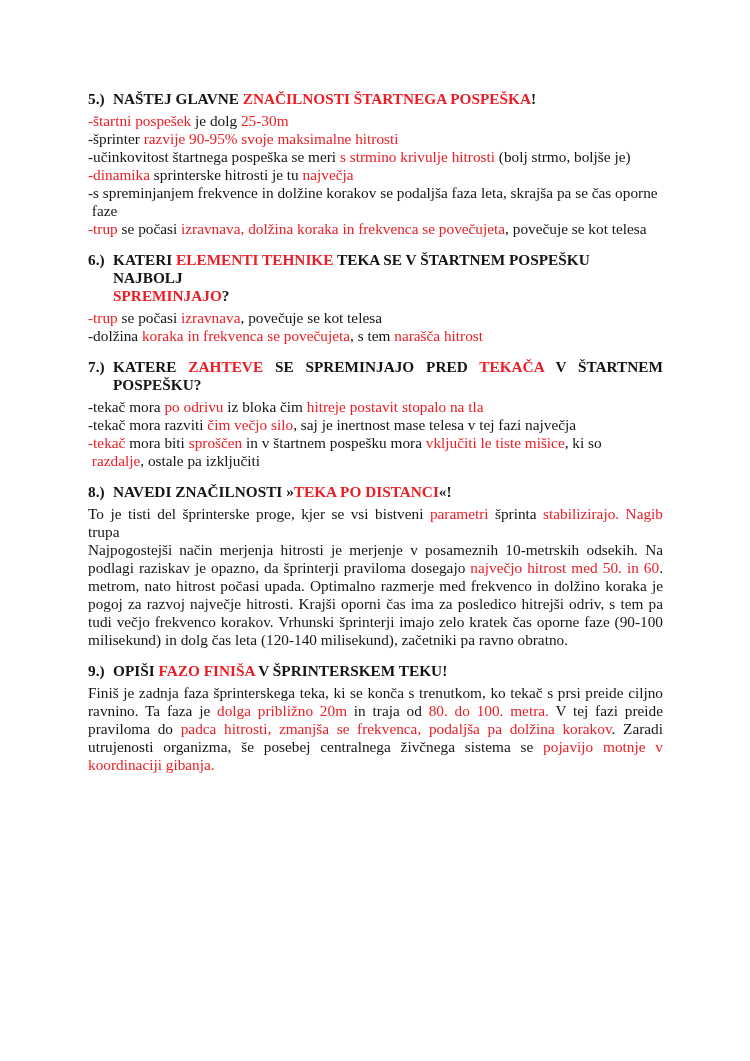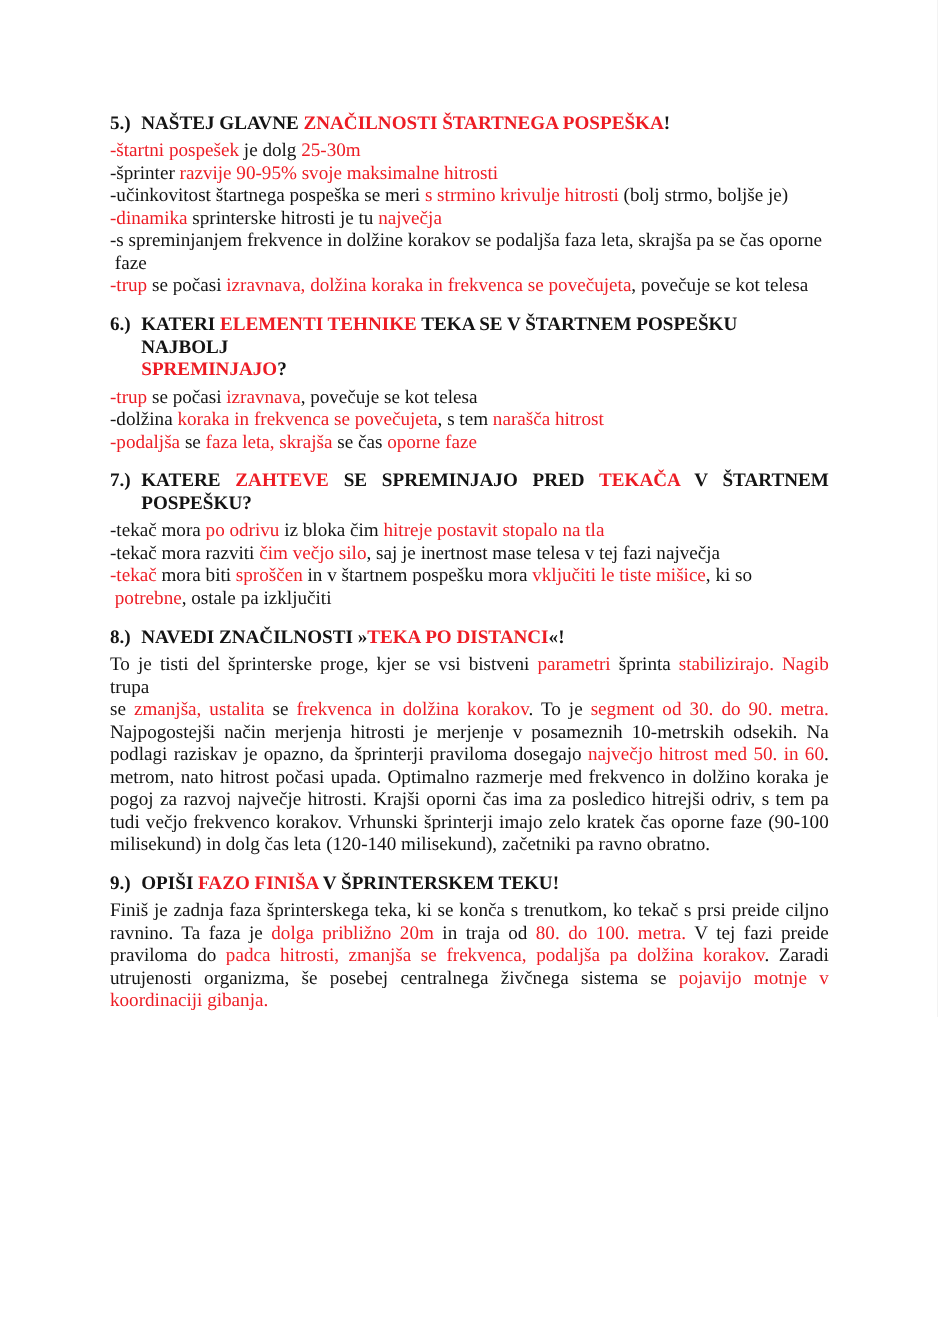--- a/index.html
+++ b/index.html
@@ -65,44 +65,42 @@
       <div class="block heading">
         <span class="hnum">6.)</span>
         <div class="hbody">
           <div class="line"><span class="seg-k">KATERI </span><span class="seg-r">ELEMENTI TEHNIKE</span><span class="seg-k"> TEKA SE V ŠTARTNEM POSPEŠKU NAJBOLJ</span></div>
           <div class="line"><span class="seg-r">SPREMINJAJO</span><span class="seg-k">?</span></div>
         </div>
       </div>
       <div class="block list">
         <div class="line"><span class="seg-r">-trup</span><span class="seg-k"> se počasi </span><span class="seg-r">izravnava</span><span class="seg-k">, povečuje se kot telesa</span></div>
         <div class="line"><span class="seg-k">-dolžina </span><span class="seg-r">koraka in frekvenca se povečujeta</span><span class="seg-k">, s tem </span><span class="seg-r">narašča hitrost</span></div>
-        <div class="line"><span class="seg-r">-podaljša</span><span class="seg-k"> se </span><span class="seg-r">faza leta, skrajša</span><span class="seg-k"> se čas </span><span class="seg-r">oporne faze</span></div>
       </div>
       <div class="block heading">
         <span class="hnum">7.)</span>
         <div class="hbody">
           <div class="line just"><span class="seg-k">KATERE </span><span class="seg-r">ZAHTEVE</span><span class="seg-k"> SE SPREMINJAJO PRED </span><span class="seg-r">TEKAČA</span><span class="seg-k"> V ŠTARTNEM</span></div>
           <div class="line"><span class="seg-k">POSPEŠKU?</span></div>
         </div>
       </div>
       <div class="block list">
         <div class="line"><span class="seg-k">-tekač mora </span><span class="seg-r">po odrivu</span><span class="seg-k"> iz bloka čim </span><span class="seg-r">hitreje postavit stopalo na tla</span></div>
         <div class="line"><span class="seg-k">-tekač mora razviti </span><span class="seg-r">čim večjo silo</span><span class="seg-k">, saj je inertnost mase telesa v tej fazi največja</span></div>
         <div class="line"><span class="seg-r">-tekač</span><span class="seg-k"> mora biti </span><span class="seg-r">sproščen</span><span class="seg-k"> in v štartnem pospešku mora </span><span class="seg-r">vključiti le tiste mišice</span><span class="seg-k">, ki so</span></div>
-        <div class="line"><span class="seg-r"> potrebne</span><span class="seg-k">, ostale pa izključiti</span></div>
+        <div class="line"><span class="seg-r"> razdalje</span><span class="seg-k">, ostale pa izključiti</span></div>
       </div>
       <div class="block heading">
         <span class="hnum">8.)</span>
         <div class="hbody">
           <div class="line"><span class="seg-k">NAVEDI ZNAČILNOSTI »</span><span class="seg-r">TEKA PO DISTANCI</span><span class="seg-k">«!</span></div>
         </div>
       </div>
       <div class="block paragraph">
         <div class="line just"><span class="seg-k">To je tisti del šprinterske proge, kjer se vsi bistveni </span><span class="seg-r">parametri</span><span class="seg-k"> šprinta </span><span class="seg-r">stabilizirajo. Nagib</span><span class="seg-k"> trupa</span></div>
-        <div class="line just"><span class="seg-k">se </span><span class="seg-r">zmanjša, ustalita</span><span class="seg-k"> se </span><span class="seg-r">frekvenca in dolžina korakov</span><span class="seg-k">. To je </span><span class="seg-r">segment od 30. do 90. metra.</span></div>
         <div class="line just"><span class="seg-k">Najpogostejši način merjenja hitrosti je merjenje v posameznih 10-metrskih odsekih. Na</span></div>
         <div class="line just"><span class="seg-k">podlagi raziskav je opazno, da šprinterji praviloma dosegajo </span><span class="seg-r">največjo hitrost med 50. in 60</span><span class="seg-k">.</span></div>
         <div class="line just"><span class="seg-k">metrom, nato hitrost počasi upada. Optimalno razmerje med frekvenco in dolžino koraka je</span></div>
         <div class="line just"><span class="seg-k">pogoj za razvoj največje hitrosti. Krajši oporni čas ima za posledico hitrejši odriv, s tem pa</span></div>
         <div class="line just"><span class="seg-k">tudi večjo frekvenco korakov. Vrhunski šprinterji imajo zelo kratek čas oporne faze (90-100</span></div>
         <div class="line"><span class="seg-k">milisekund) in dolg čas leta (120-140 milisekund), začetniki pa ravno obratno.</span></div>
       </div>
       <div class="block heading">
         <span class="hnum">9.)</span>
         <div class="hbody">

